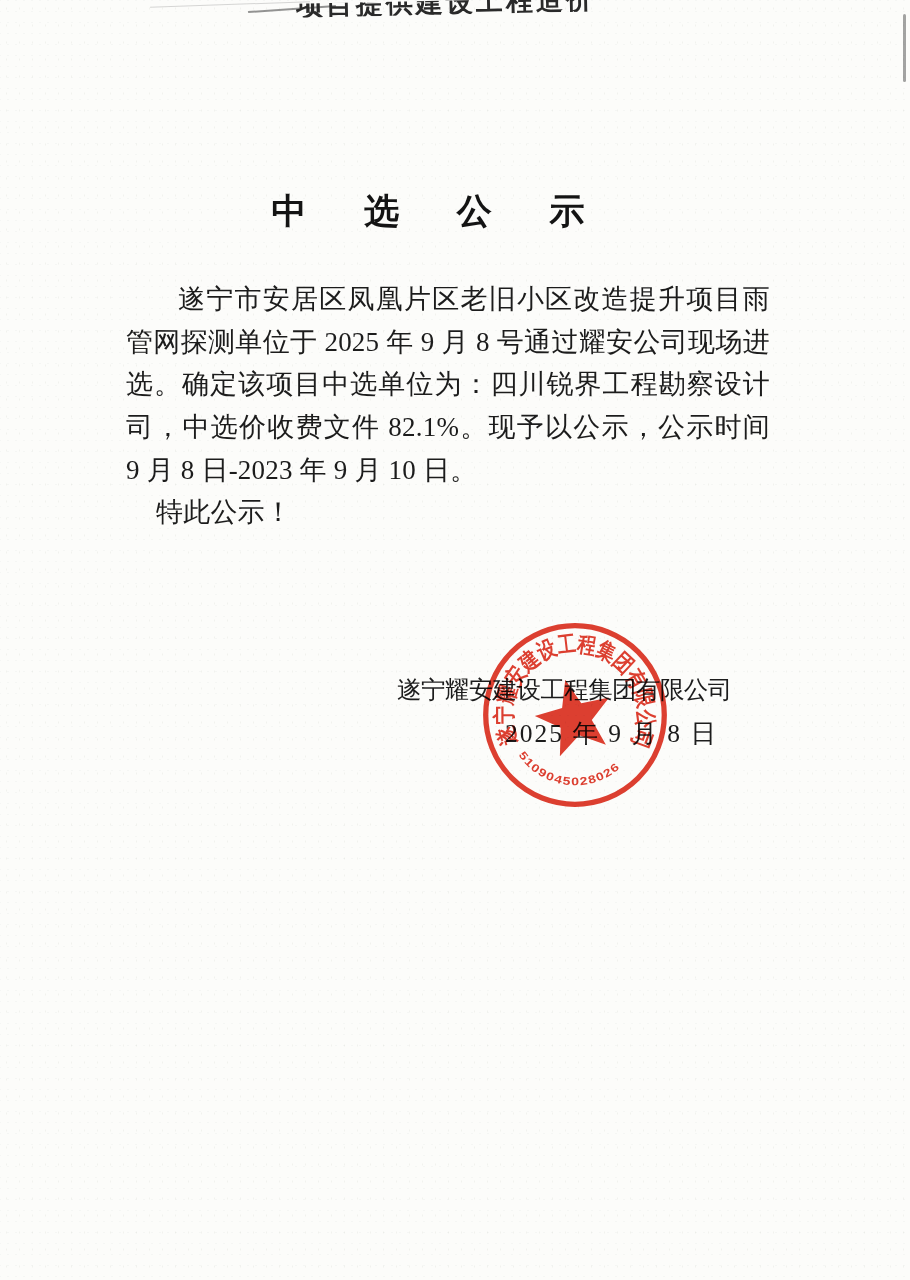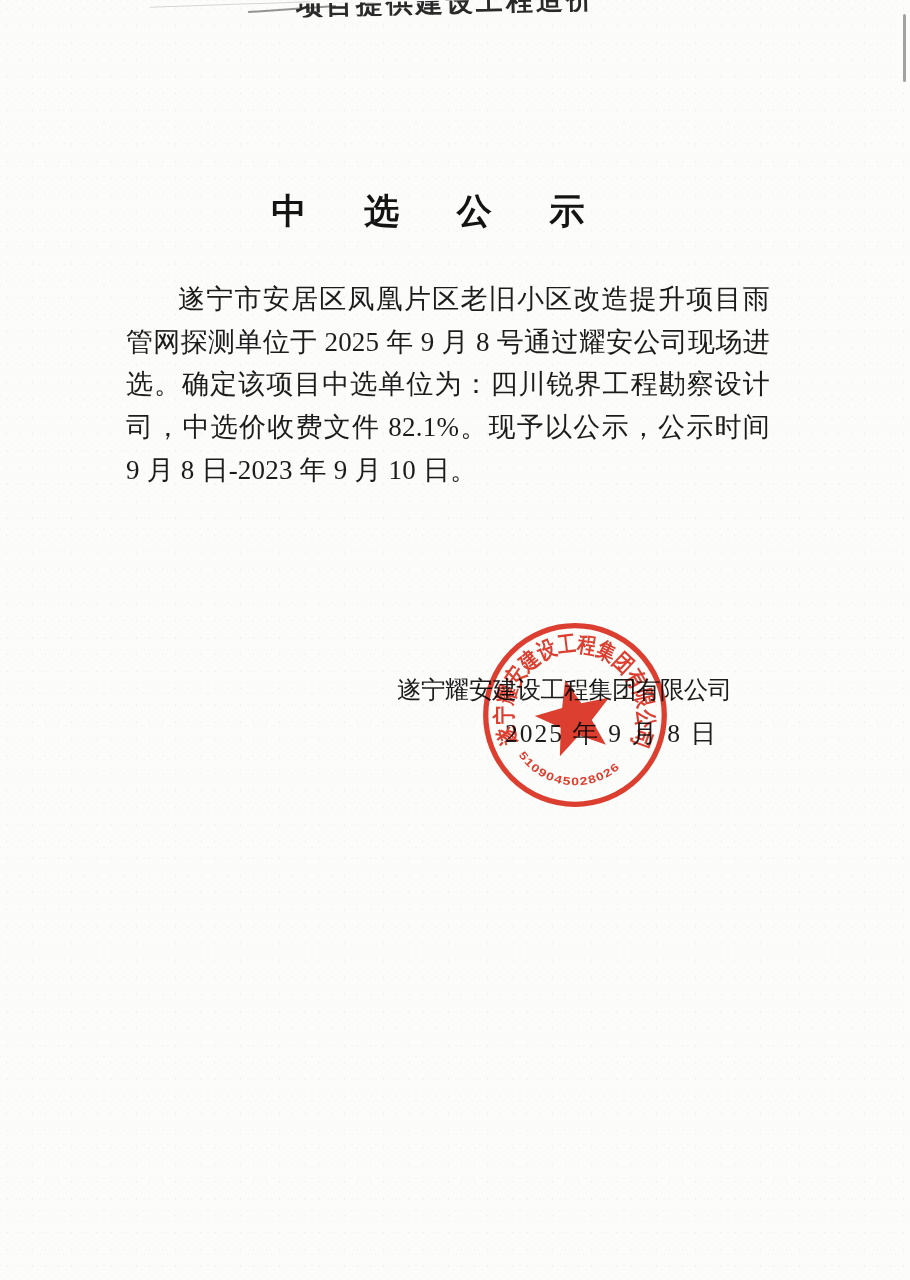--- a/index.html
+++ b/index.html
@@ -97,20 +97,21 @@
 </div>
 
 <div class="title">中 选 公 示</div>
 
 <div class="body-block">
   <div class="bline fill indent2">遂宁市安居区凤凰片区老旧小区改造提升项目雨污水</div>
   <div class="bline fill">管网探测单位于 2025 年 9 月 8 号通过耀安公司现场进行比</div>
   <div class="bline fill">选。确定该项目中选单位为：四川锐界工程勘察设计有限公</div>
   <div class="bline fill">司，中选价收费文件 82.1%。现予以公示，公示时间 2025 年</div>
   <div class="bline">9 月 8 日-2023 年 9 月 10 日。</div>
+  <div class="bline indent1">特此公示！</div>
 </div>
 
 <div class="sig-company">遂宁耀安建设工程集团有限公司</div>
 <div class="sig-date">2025 年 9 月 8 日</div>
 
 <div class="seal">
   <svg viewBox="0 0 200 200" width="192" height="192">
     <circle cx="100" cy="100" r="93" fill="none" stroke="#dc2a1a" stroke-width="5.5"></circle>
     <defs>
       <path id="arcTop" d="M 40.2,127.9 A 66,66 0 1,1 159.8,127.9" fill="none"></path>

